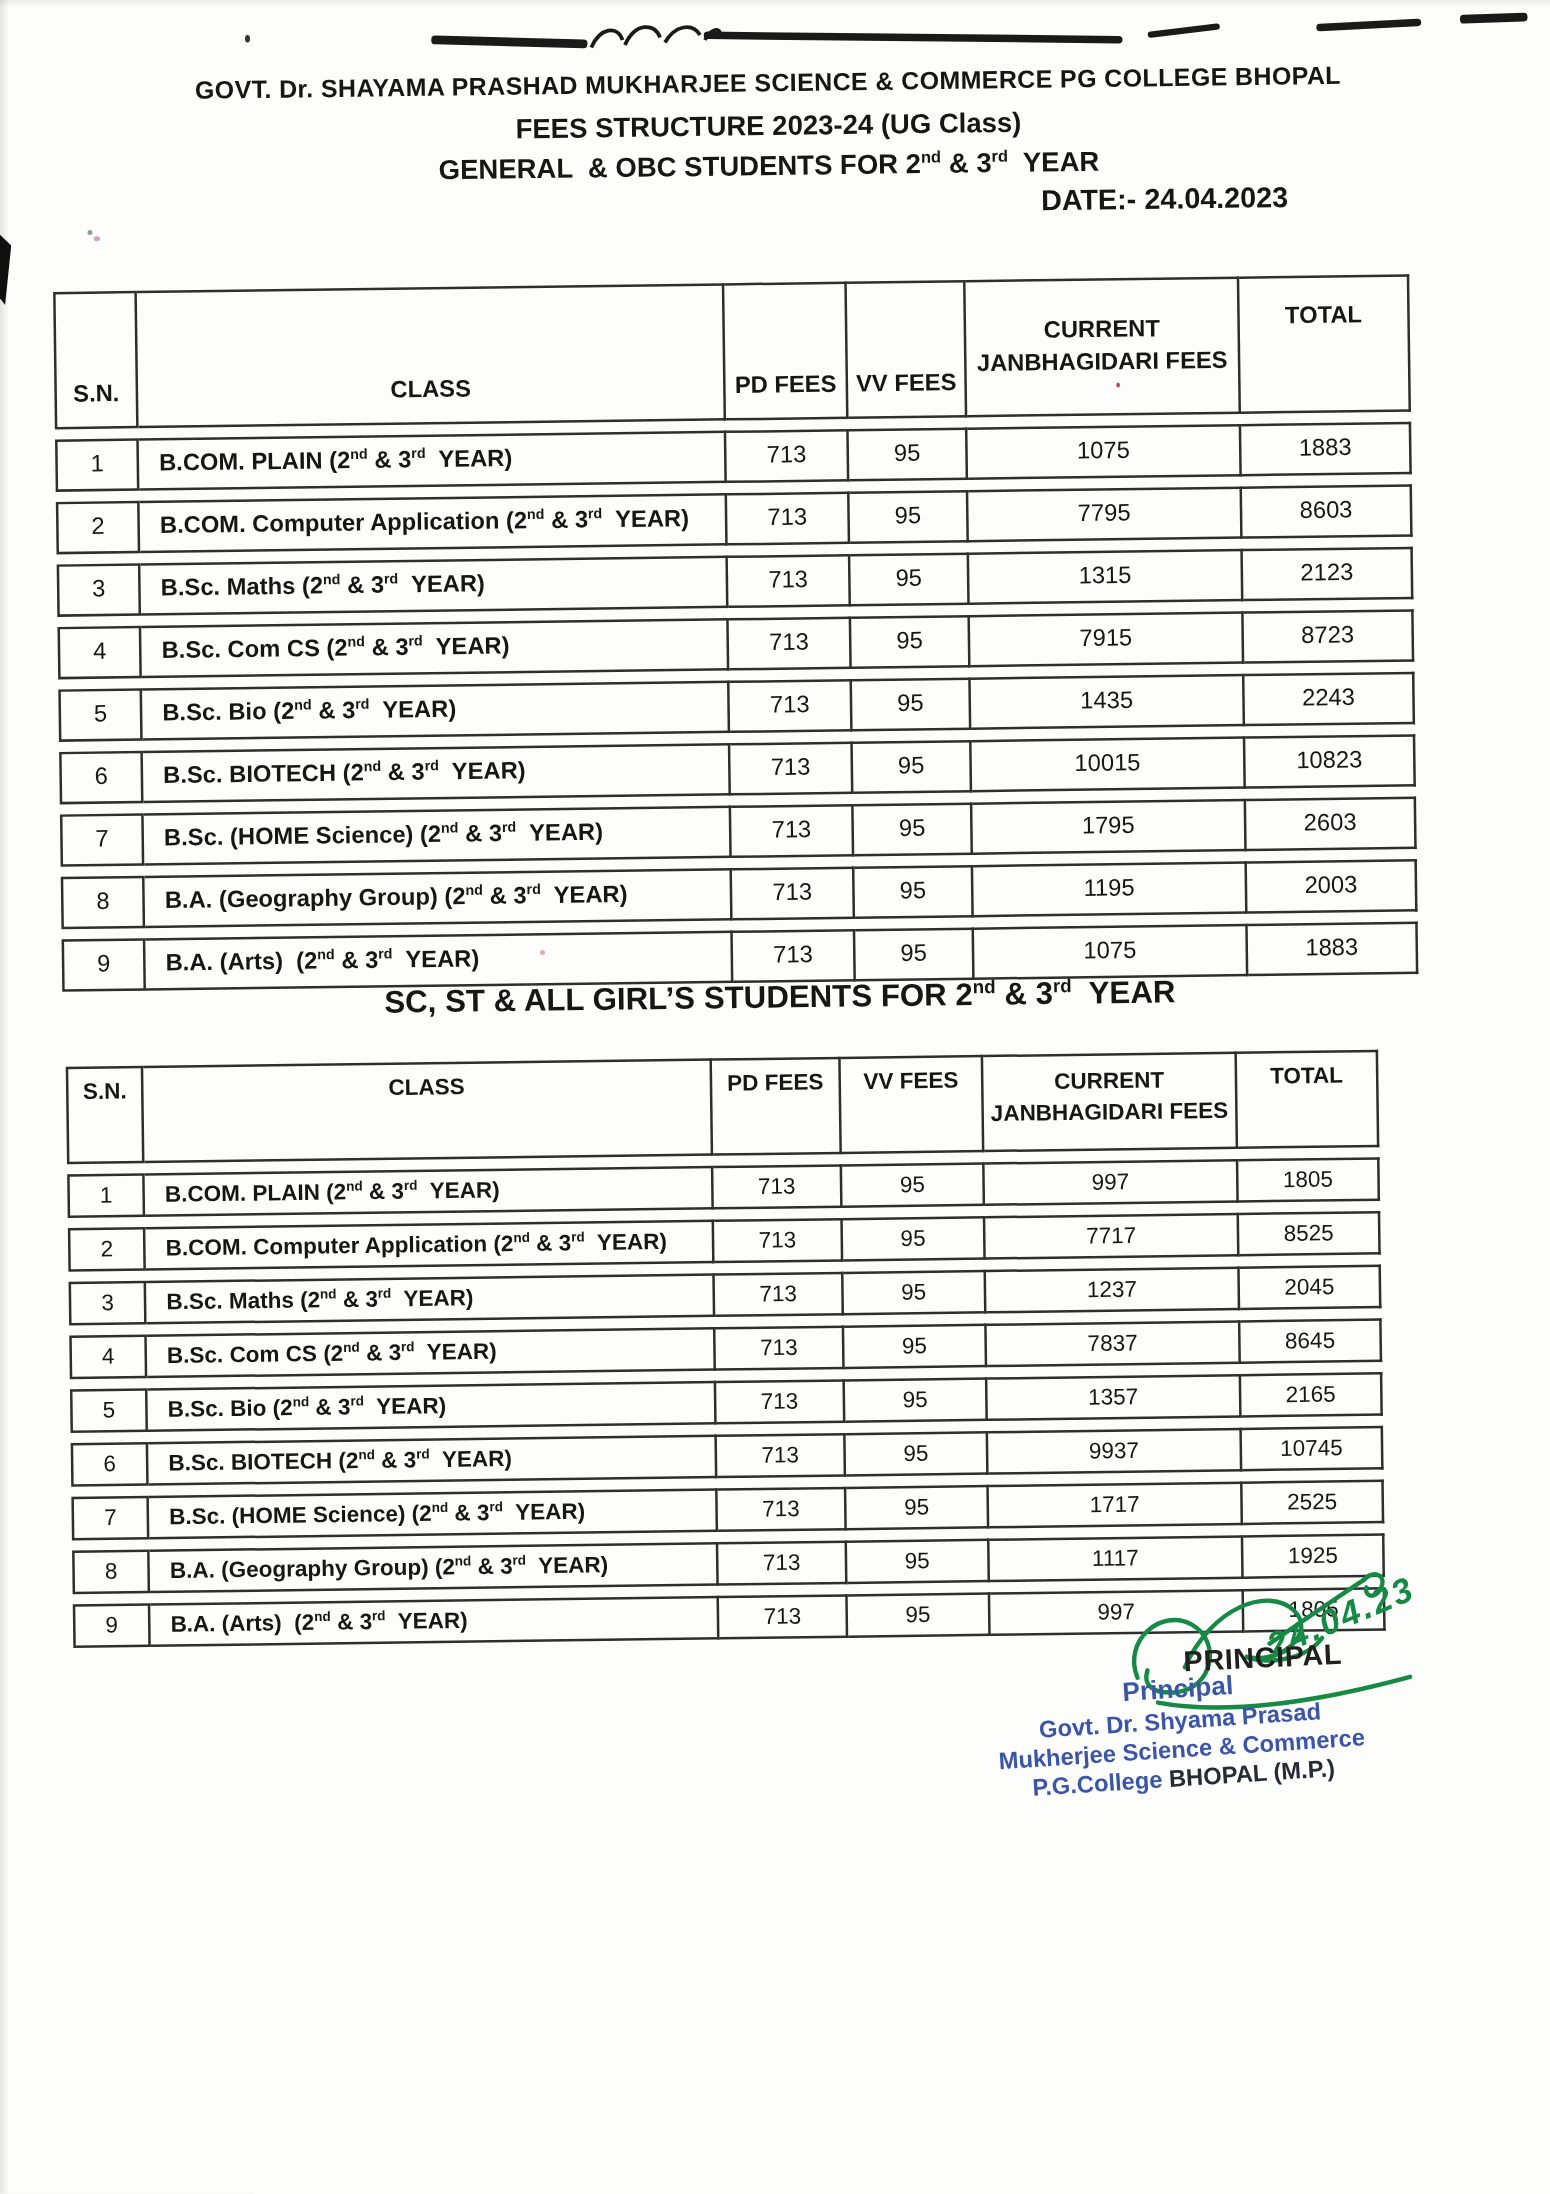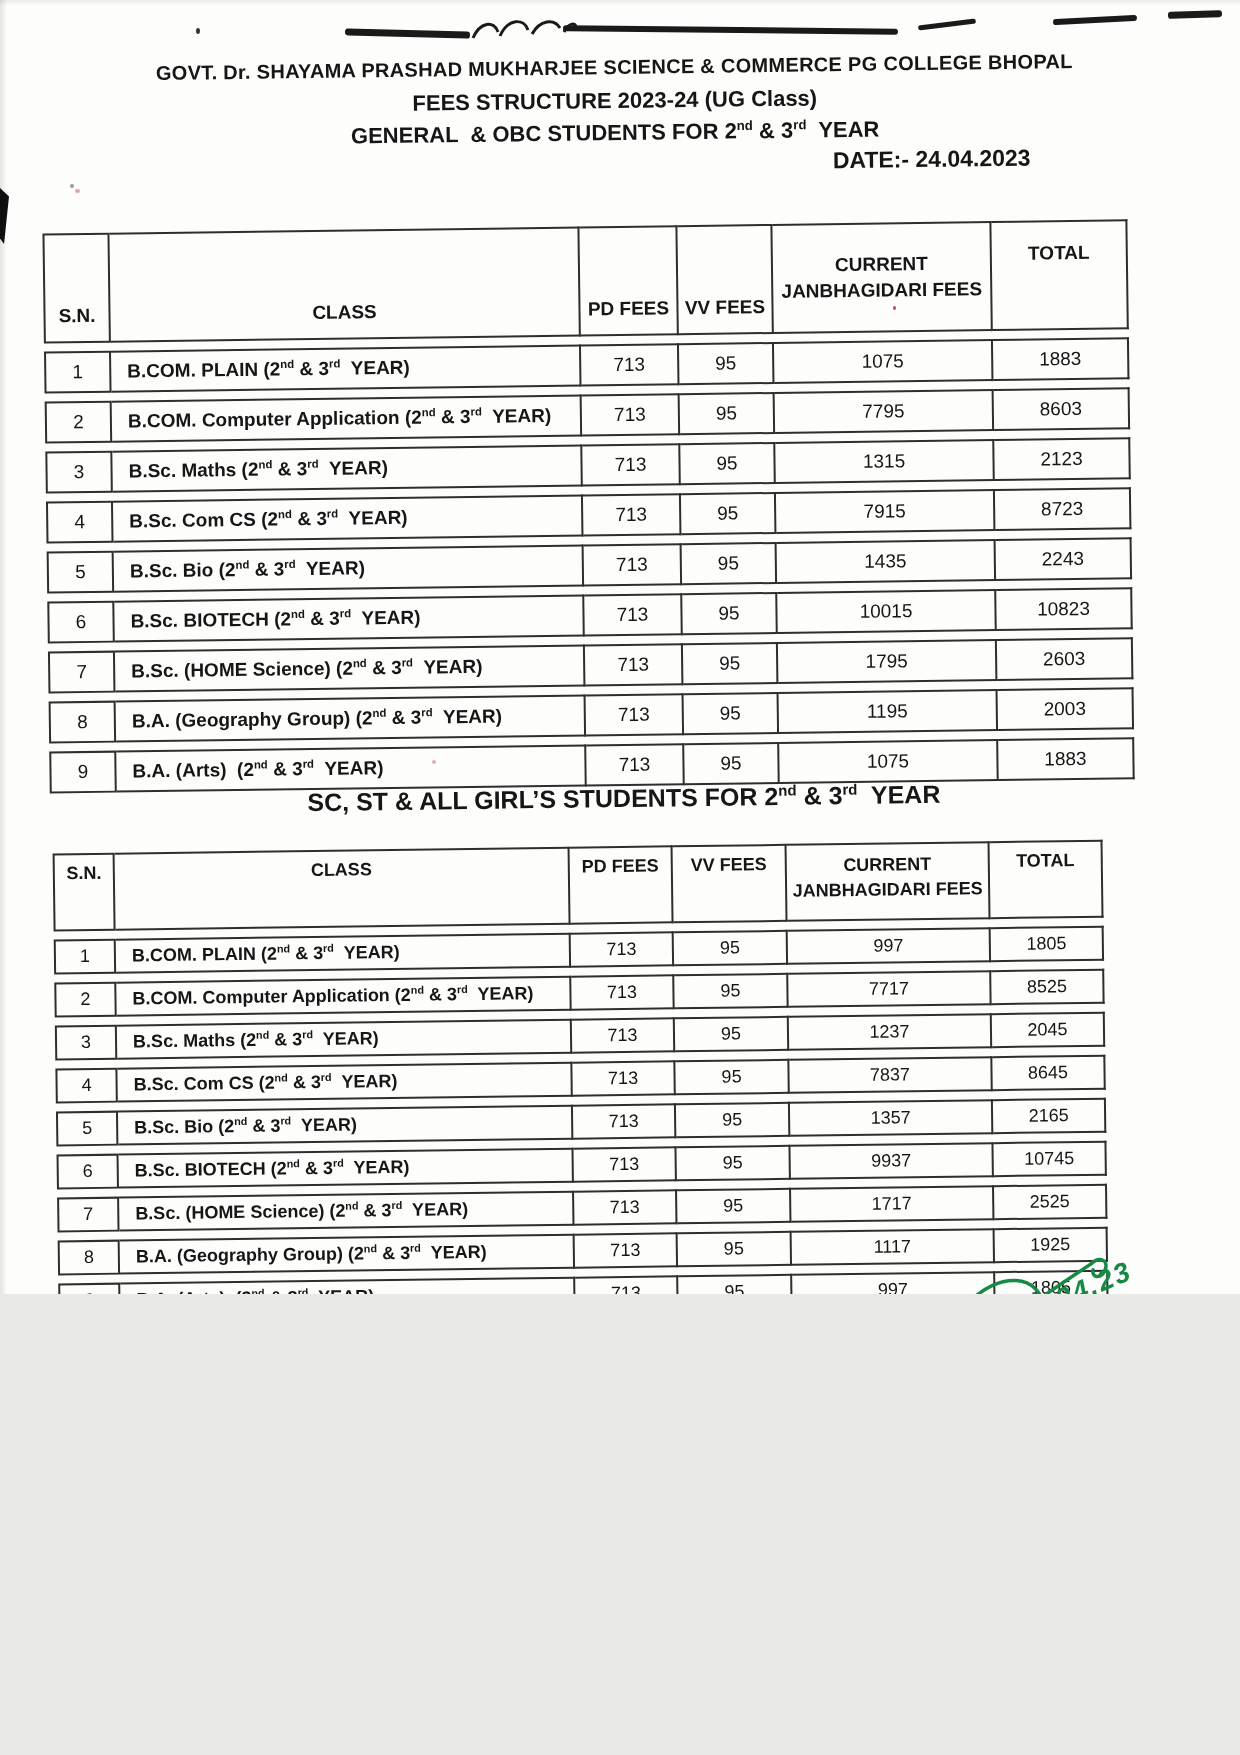--- a/index.html
+++ b/index.html
@@ -9,21 +9,21 @@
     --stamp-blue:#3b55a8;
   }
   html,body{margin:0;padding:0;}
   body{
     width:1240px;height:1755px;
     background:#e9e9e7;
     font-family:"Liberation Sans", sans-serif;
     color:var(--ink);
   }
   .sheet{
-    position:relative;width:1240px;height:1294px;
+    position:relative;width:1240px;height:1755px;
     background:#fdfdfc;overflow:hidden;
   }
   .page-edge-left{position:absolute;left:0;top:0;bottom:0;width:7px;
     background:linear-gradient(to right, rgba(0,0,0,.10), rgba(0,0,0,0));}
   .page-edge-top{position:absolute;left:0;top:0;right:0;height:6px;
     background:linear-gradient(to bottom, rgba(0,0,0,.07), rgba(0,0,0,0));}
   .tilt{position:absolute;inset:0;transform:rotate(-0.75deg);transform-origin:620px 500px;}
 
   
   .doc-header{position:absolute;top:56px;left:0;width:100%;text-align:center;}

